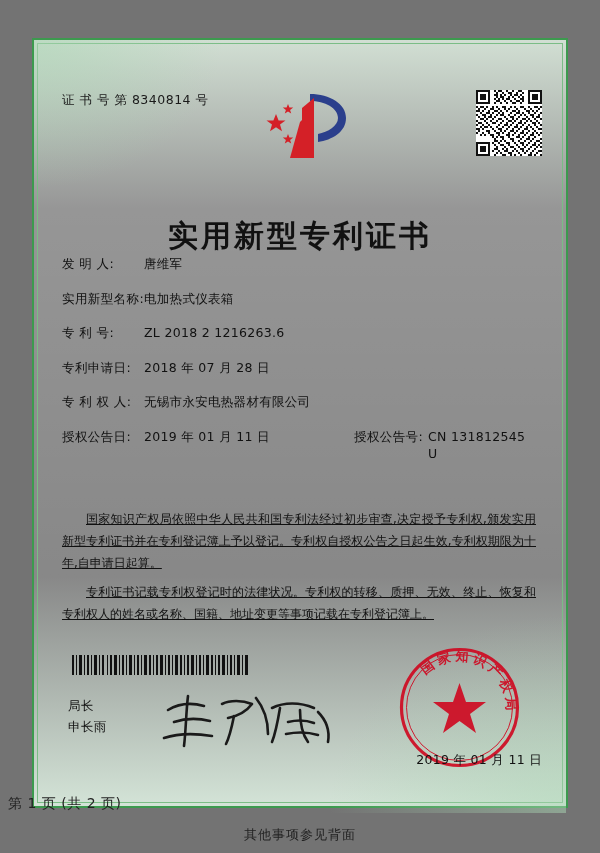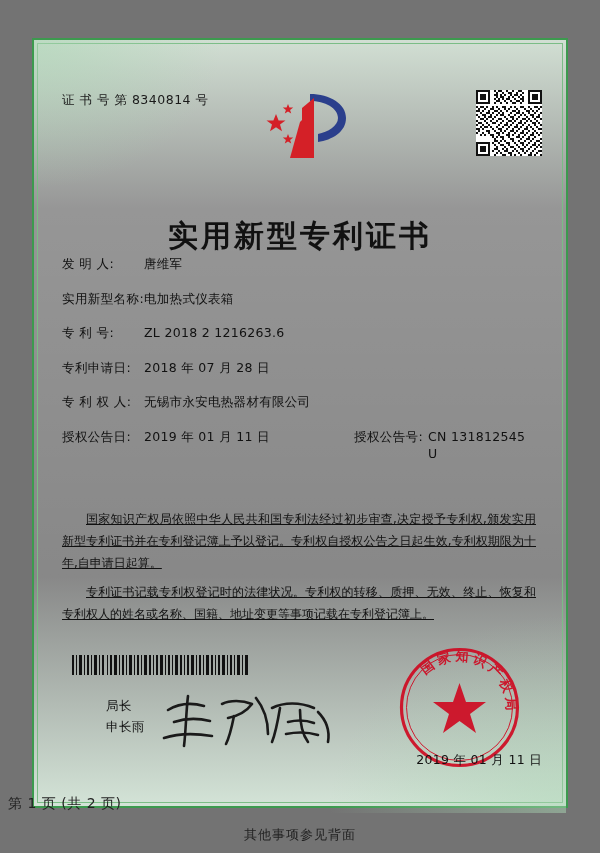--- a/index.html
+++ b/index.html
@@ -158,21 +158,20 @@
   }
 
   .signature-block {
     position: absolute;
     left: 68px;
     top: 695px;
     font-size: 12.5px;
     color: #111111;
     line-height: 1.7;
     letter-spacing: 0.4px;
-    margin-left: 38px;
   }
   .handwriting {
     position: absolute;
     left: 160px;
     top: 690px;
     width: 180px;
     height: 62px;
   }
 
   .seal {

